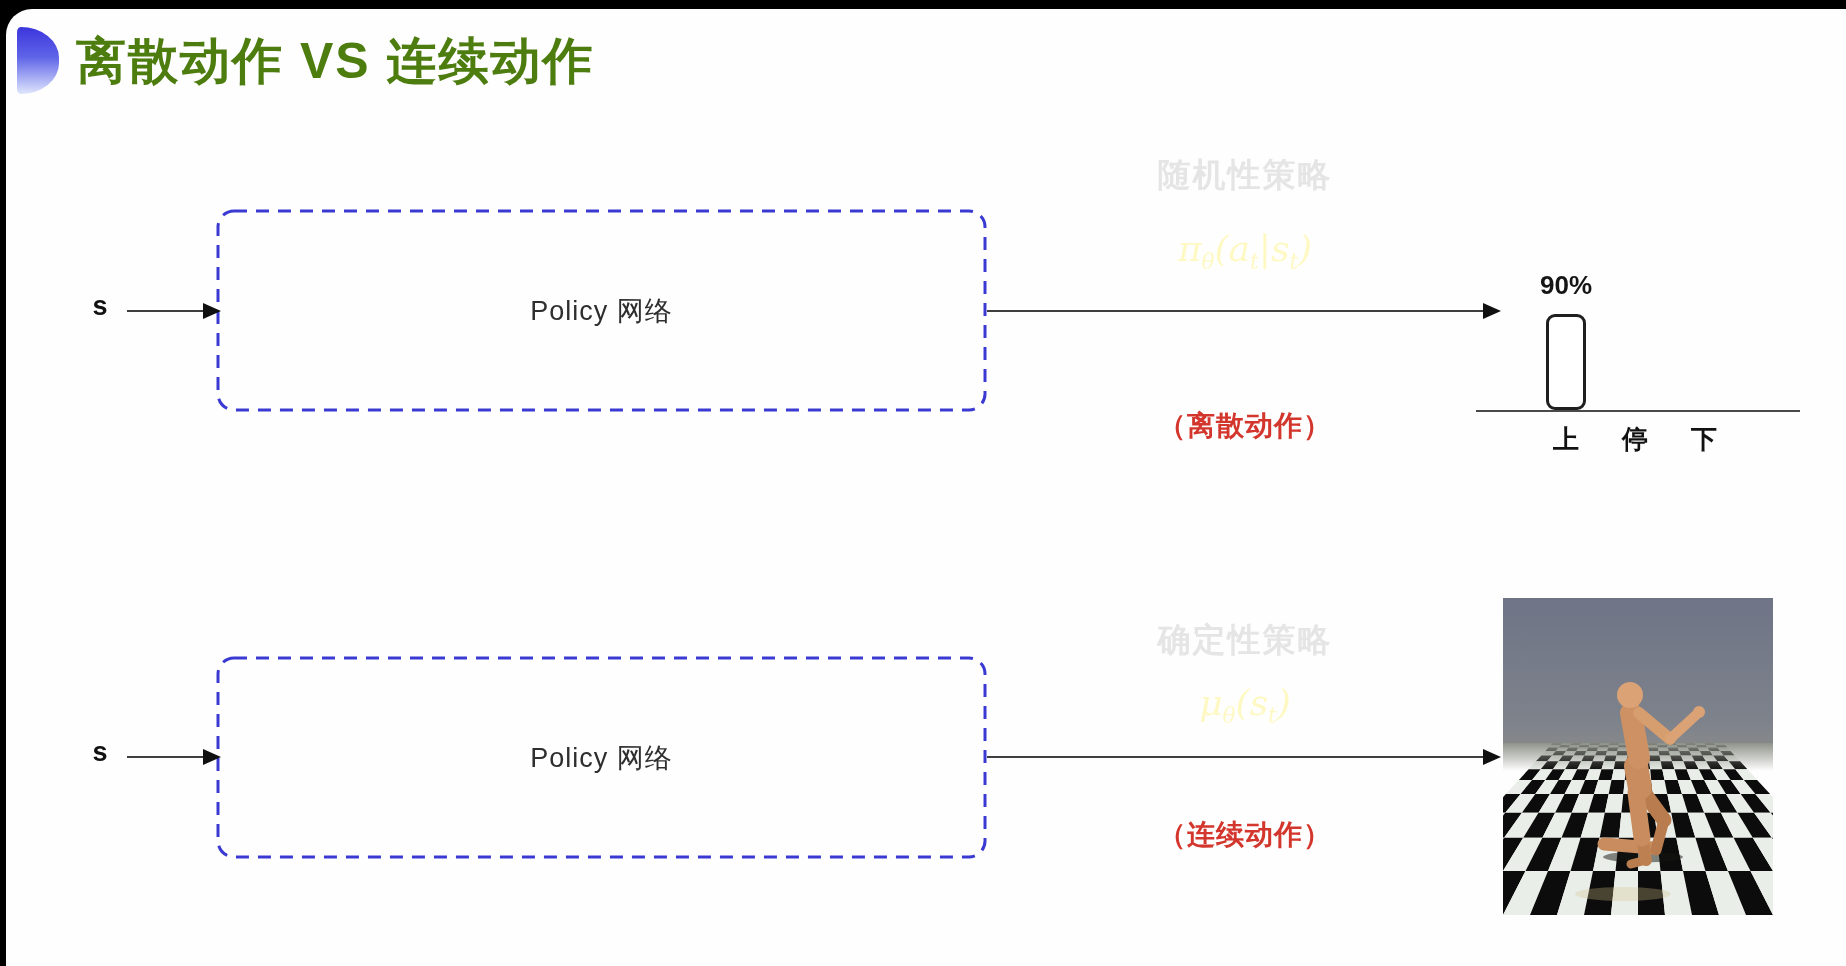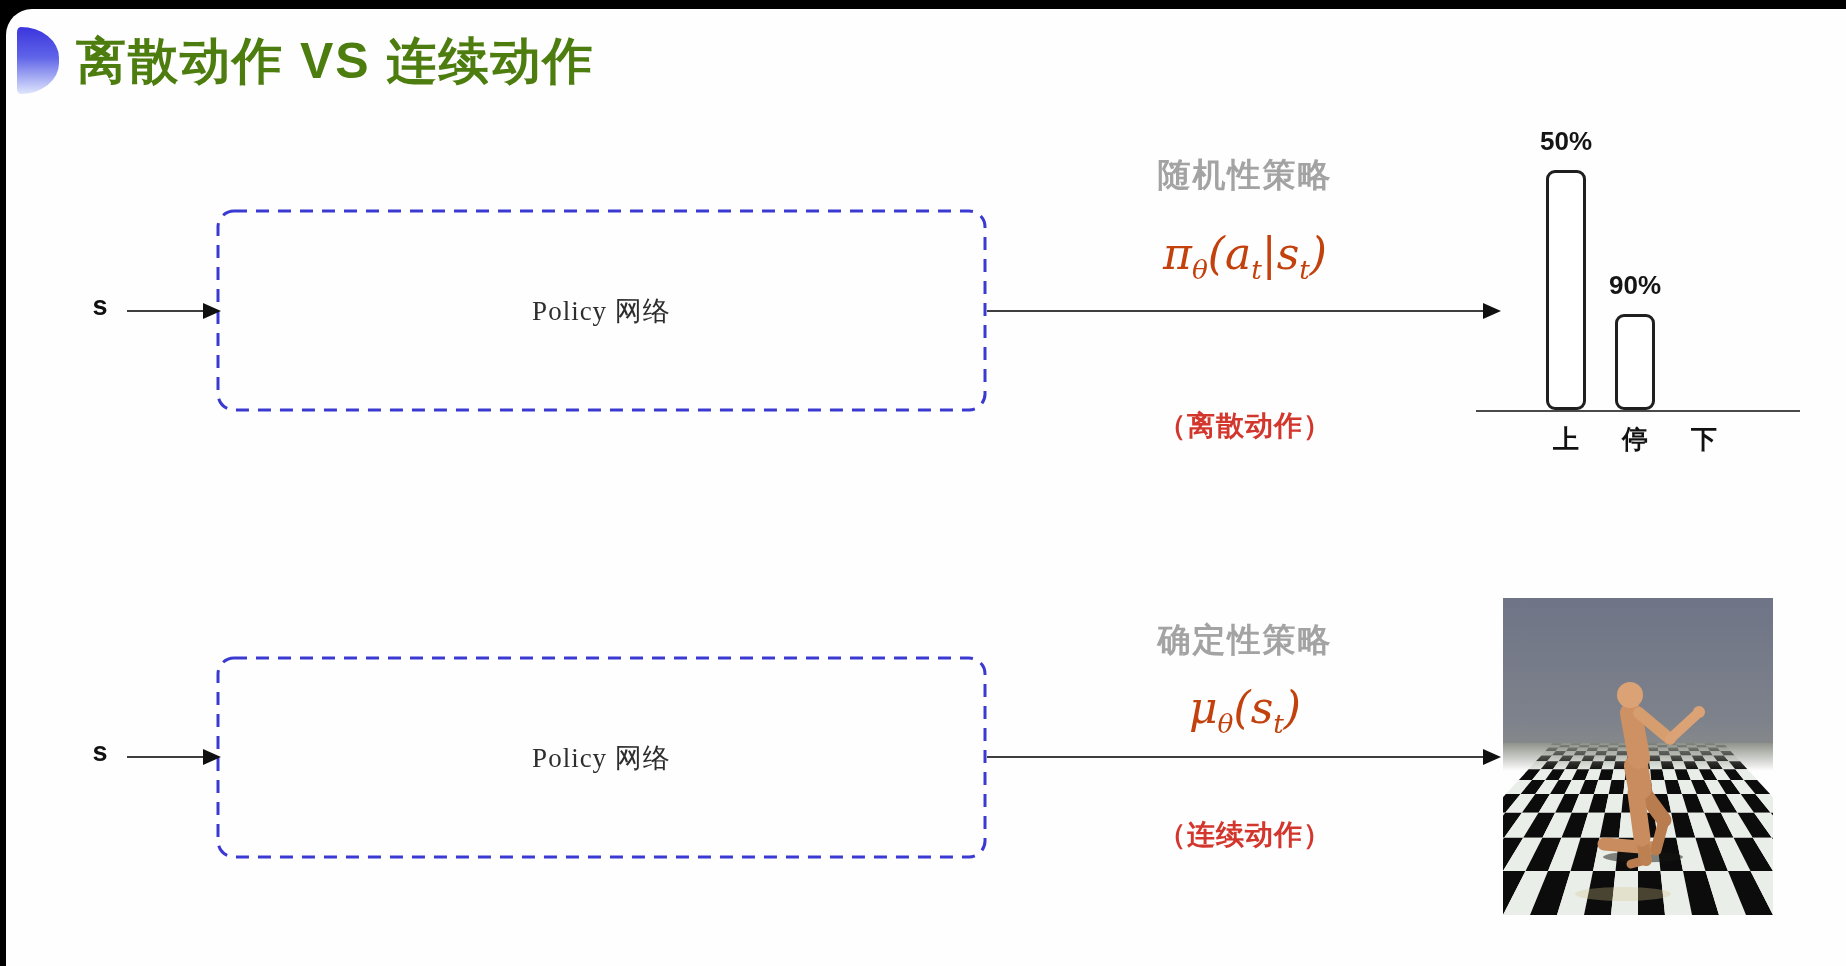--- a/index.html
+++ b/index.html
@@ -25,28 +25,28 @@
     letter-spacing:2px;white-space:nowrap;
   }
   
   svg.overlay{position:absolute;left:0;top:0;}
   
   .state-label{width:40px;text-align:center;font-size:27px;font-weight:600;color:#111;}
   
   .policy-box-label{
     left:218px;width:767px;height:199px;
     display:flex;align-items:center;justify-content:center;
-    font-size:27px;color:#2e2e2e;letter-spacing:1px;font-family:Liberation Serif, serif;
+    font-size:27px;color:#2e2e2e;letter-spacing:1px;
   }
   
   .stack-item{left:1080px;width:330px;text-align:center;white-space:nowrap;}
-  .policy-type{font-size:33px;font-weight:600;color:#a3a3a3;letter-spacing:2px;}
+  .policy-type{font-size:33px;font-weight:600;color:#e5e5e5;letter-spacing:2px;}
   .formula{
     font-family:"DejaVu Serif","Liberation Serif",serif;
-    font-style:italic;font-size:44px;color:#c2410c;
+    font-style:italic;font-size:36px;color:#fef9c3;
   }
   .formula sub{font-size:0.6em;font-style:italic;}
   .action-note{font-size:28px;font-weight:600;color:#d3362c;letter-spacing:1px;}
   
   .chart{left:1476px;top:100px;width:324px;height:370px;}
   .chart .baseline{position:absolute;left:0;top:310px;width:324px;height:2px;background:#4a4a4a;}
   .chart .bars{position:absolute;left:70px;top:0;height:310px;display:flex;align-items:flex-end;gap:29px;}
   .bar-group{width:40px;display:flex;flex-direction:column;align-items:center;justify-content:flex-end;}
   .bar-value{font-size:26px;font-weight:600;color:#151515;margin-bottom:13px;white-space:nowrap;}
   .bar{
@@ -88,24 +88,20 @@
 <div class="abs state-label" style="left:80px;top:291px;">s</div>
 <div class="abs policy-box-label" style="top:211px;">
   <span>Policy 网络</span>
 </div>
 <div class="abs stack-item policy-type" style="top:153px;">随机性策略</div>
 <div class="abs stack-item formula" style="top:228px;"><span>π</span><sub>θ</sub><span>(</span><span>a</span><sub>t</sub><span>|</span><span>s</span><sub>t</sub><span>)</span></div>
 <div class="abs stack-item action-note" style="top:367px;margin-top:40px;">（离散动作）</div>
 
 <div class="abs chart">
   <div class="bars">
-      <div class="bar-group">
-        <div class="bar-value">50%</div>
-        <div class="bar" style="height: 240px;"></div>
-      </div>
       <div class="bar-group">
         <div class="bar-value">90%</div>
         <div class="bar" style="height: 96px;"></div>
       </div>
     </div>
   <div class="baseline"></div>
   <div class="cats">
       <div class="cat">上</div>
       <div class="cat">停</div>
       <div class="cat">下</div>

